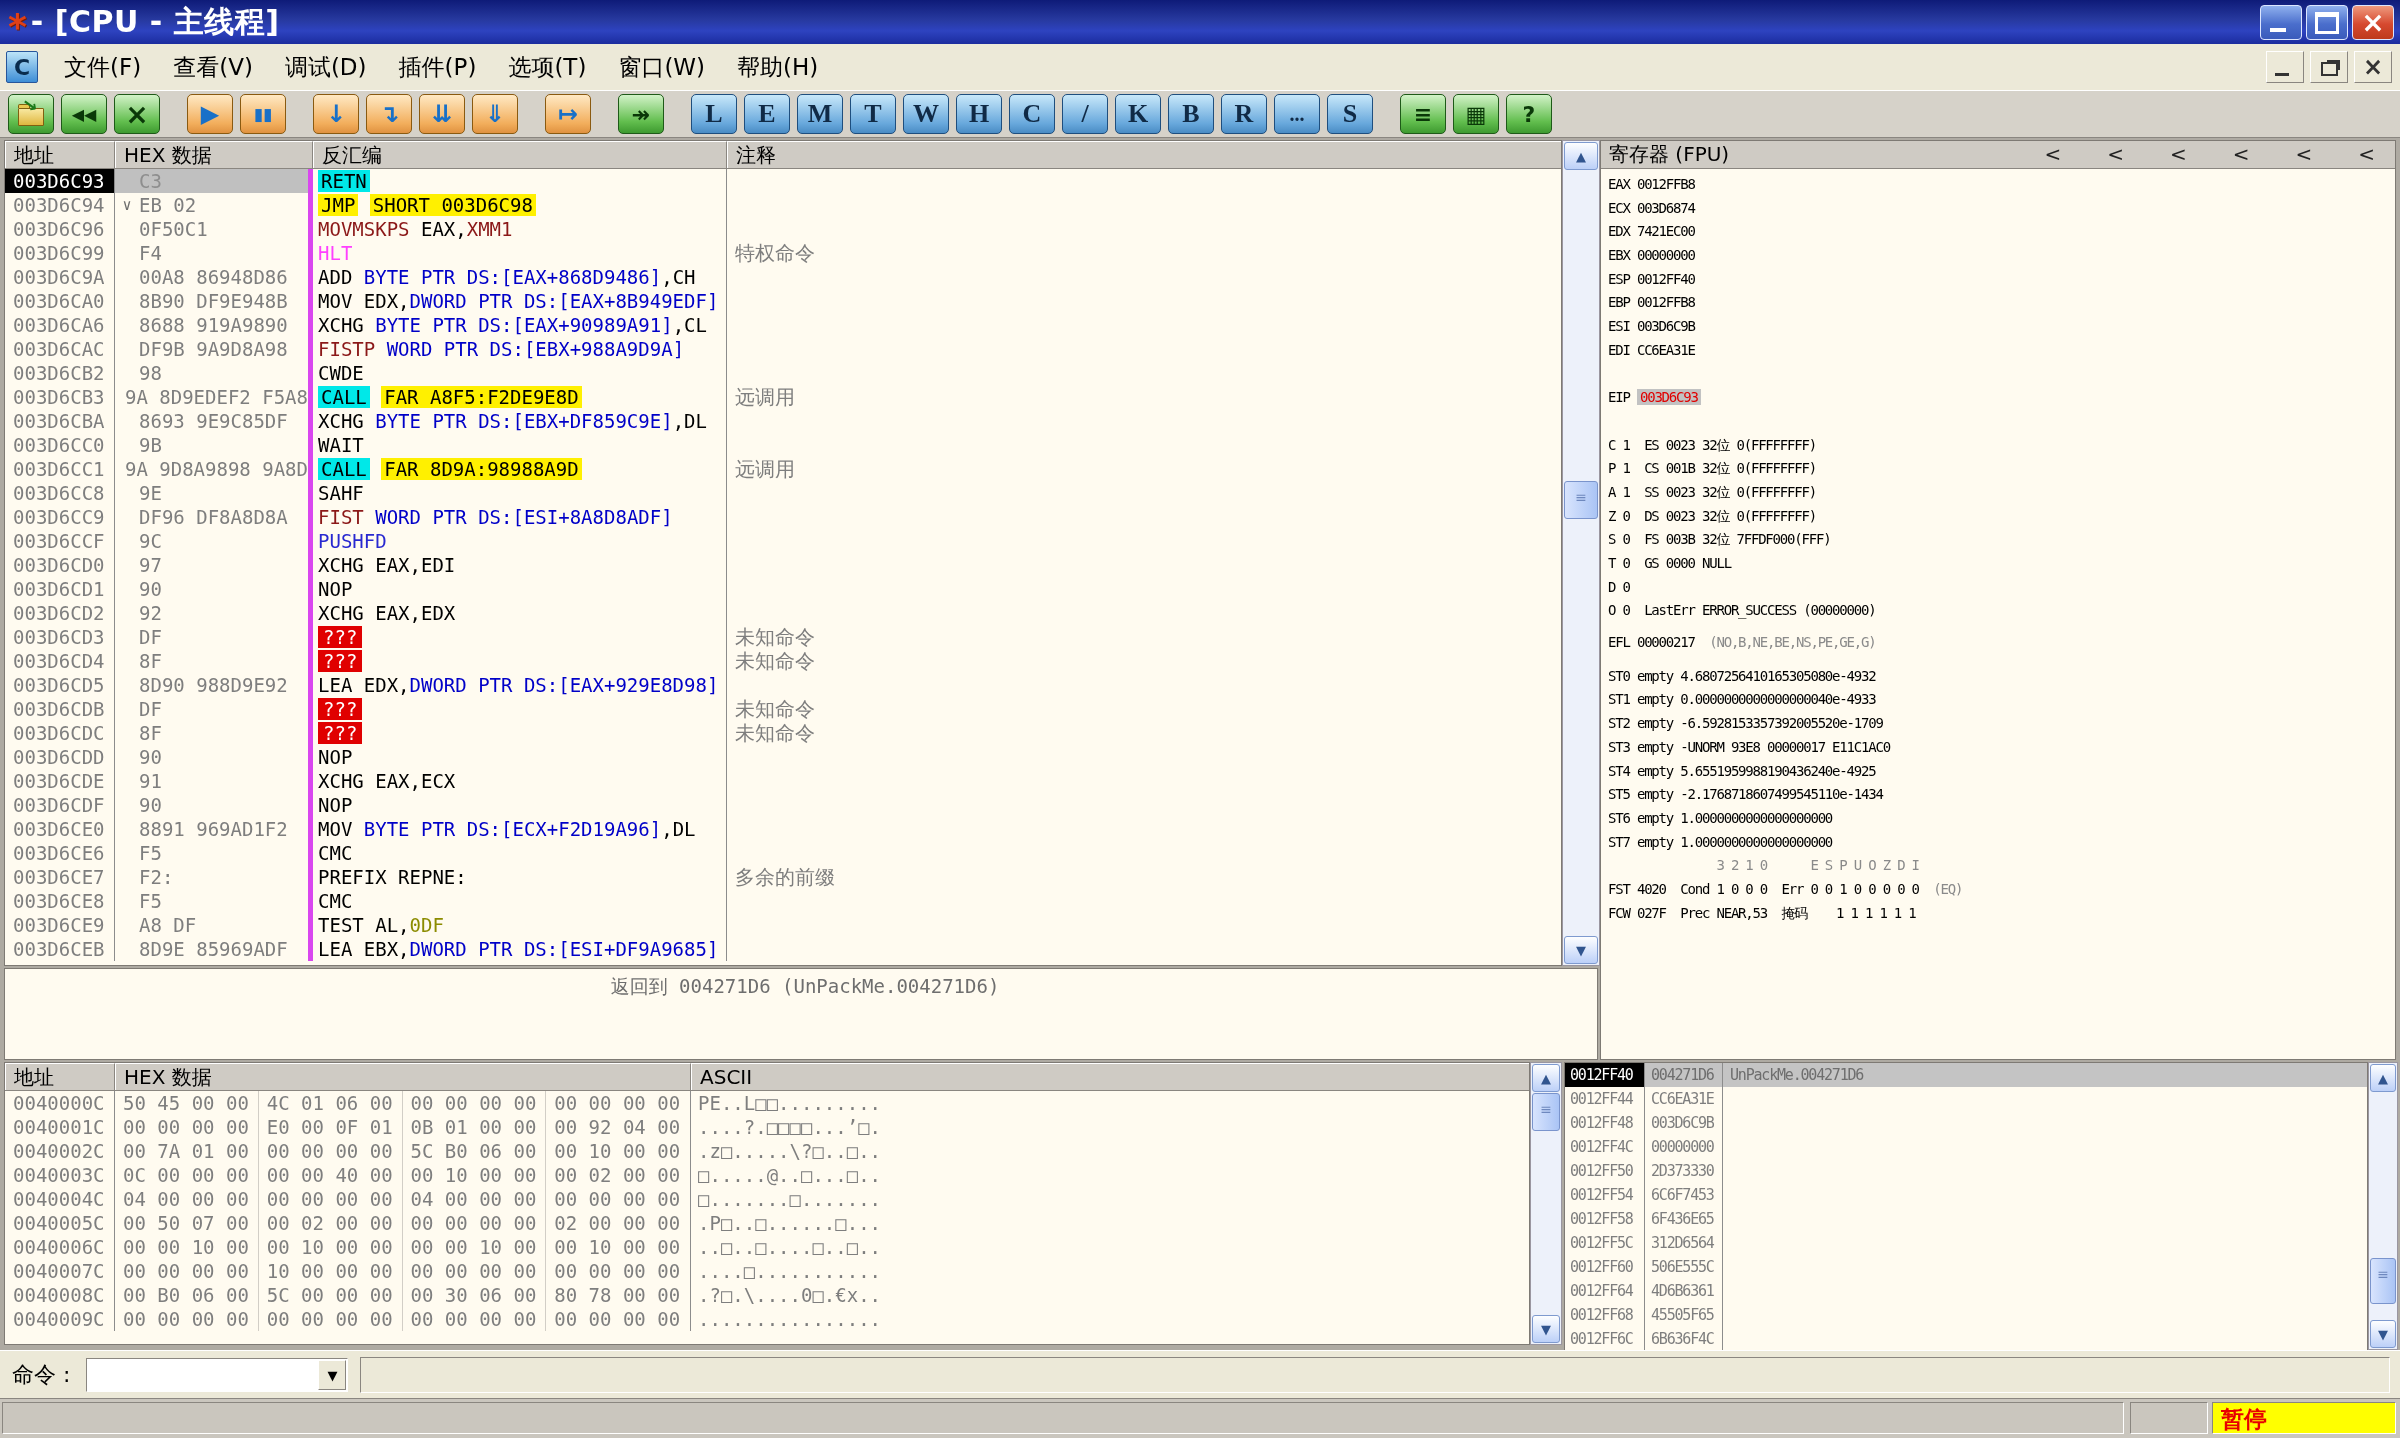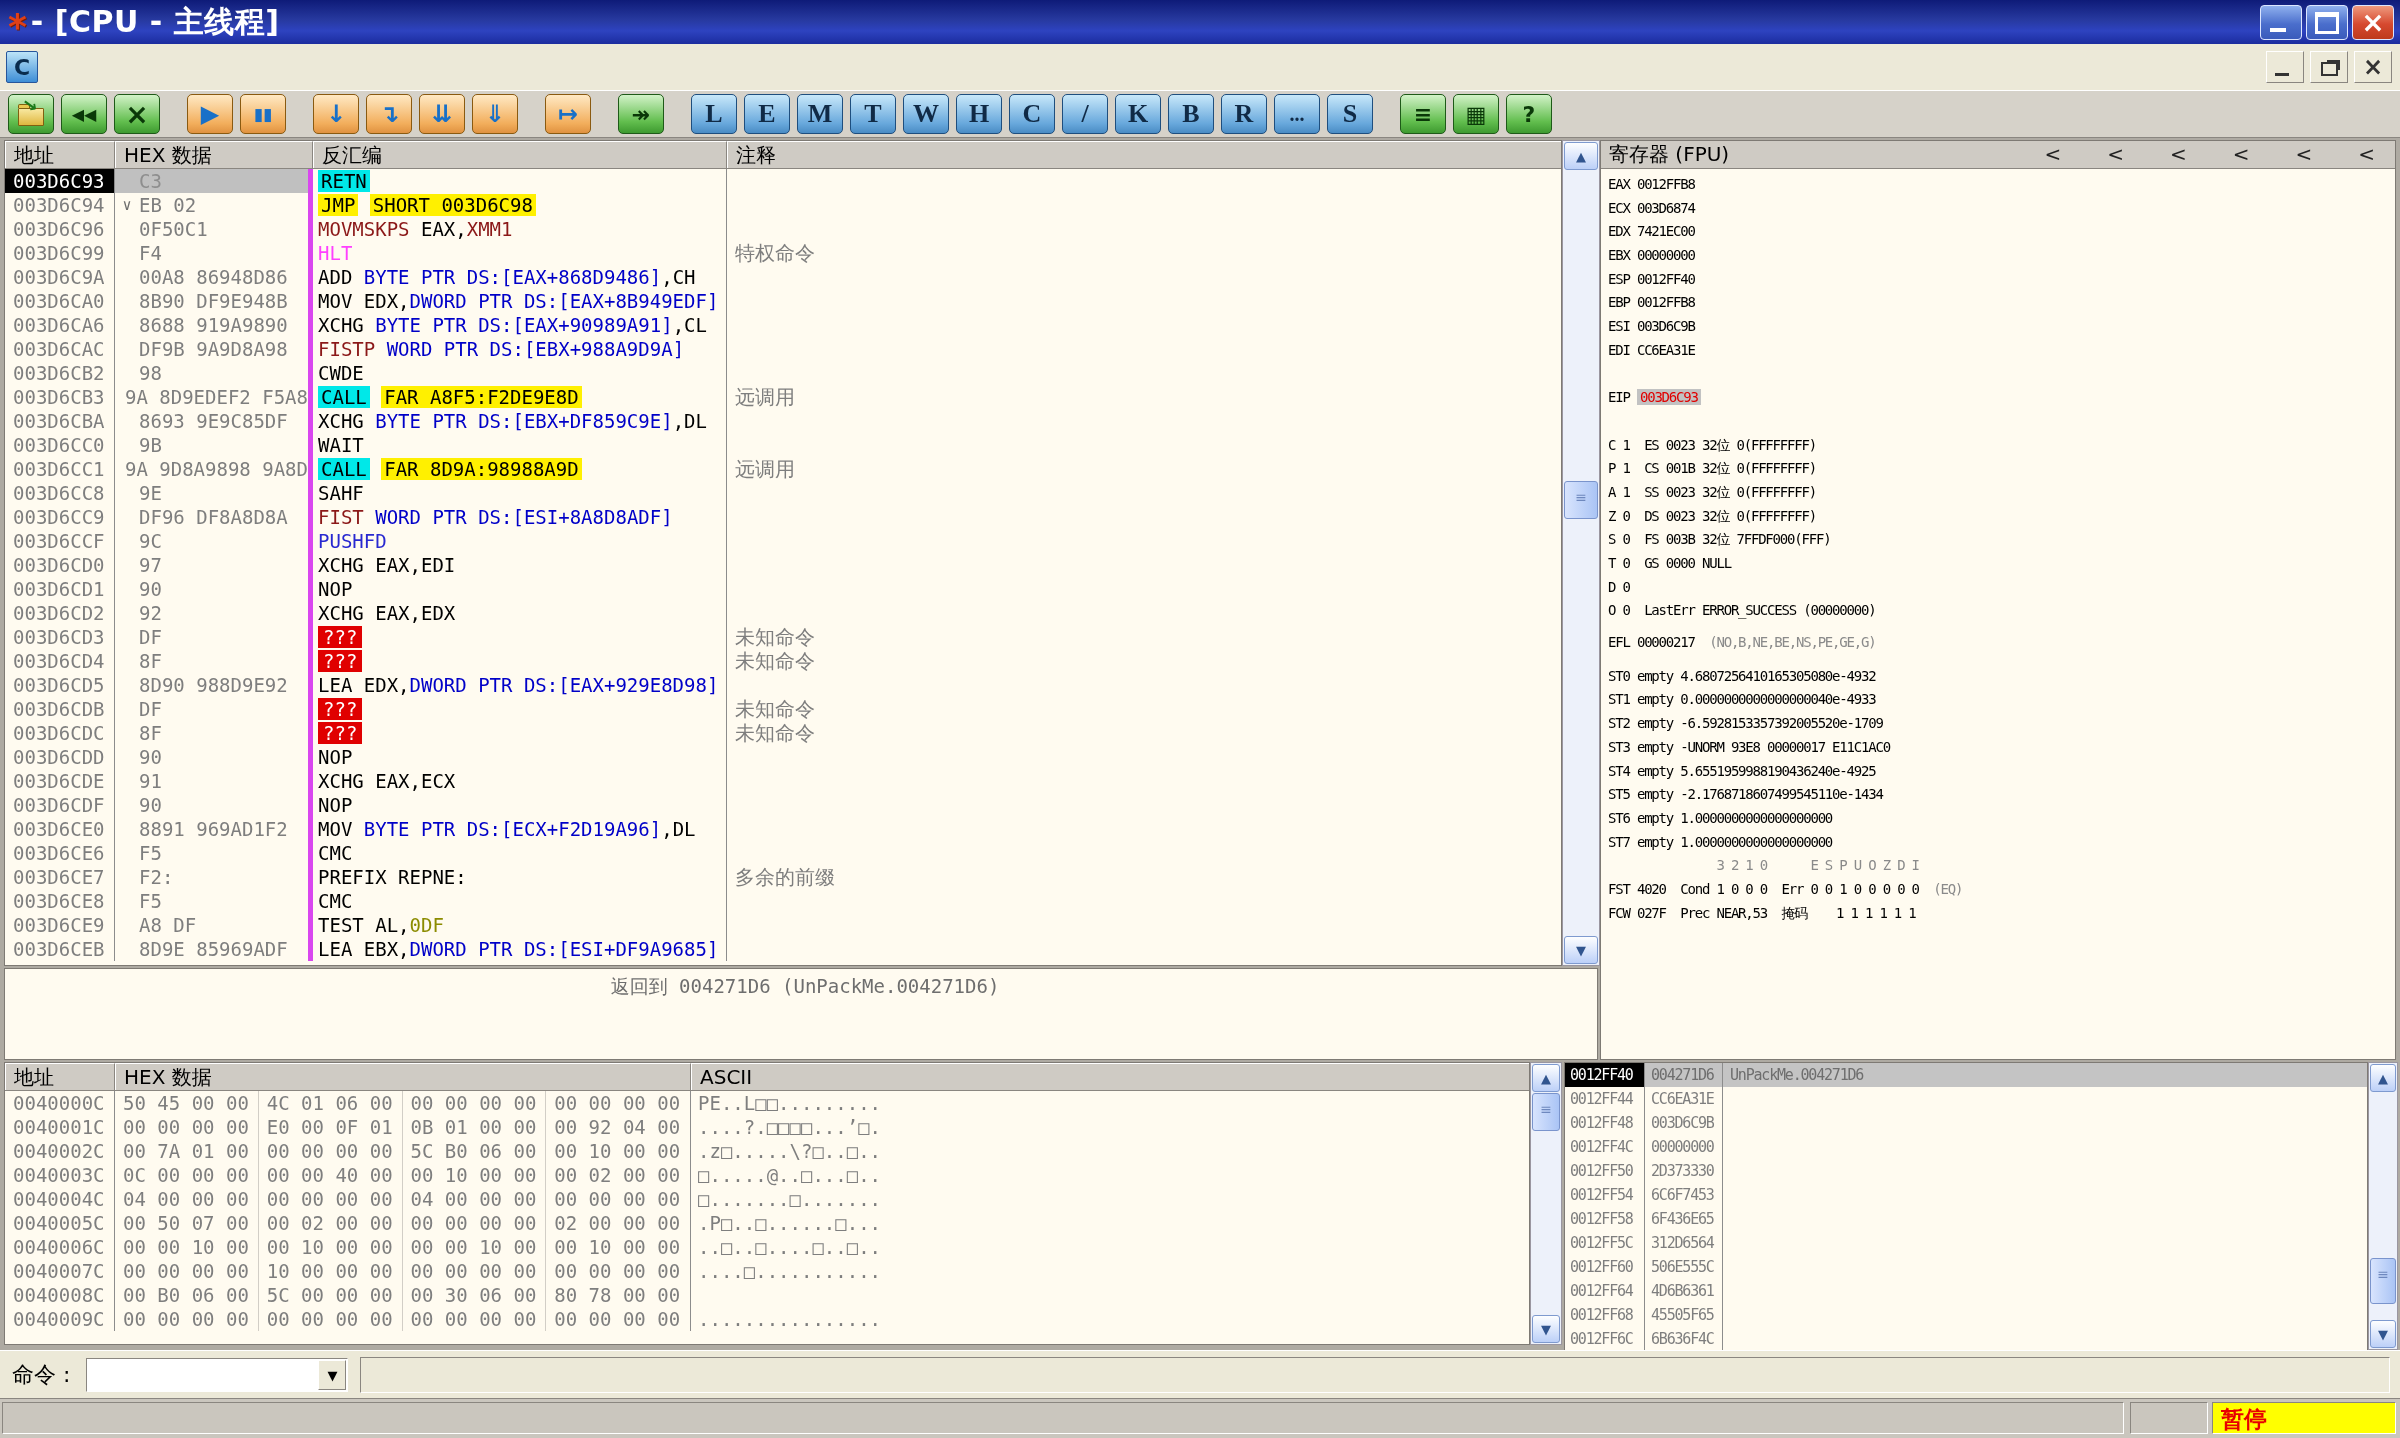--- a/index.html
+++ b/index.html
@@ -166,20 +166,29 @@
           <span class="glyph-max"></span>
         </div>
       <div class="wbtn close">
           <span class="glyph-x">×</span>
         </div>
     </div>
   </div>
 
   <div class="menubar">
     <span class="capp">C</span>
+    <div class="menuitems">
+        <div class="menu-item">文件(F)</div>
+        <div class="menu-item">查看(V)</div>
+        <div class="menu-item">调试(D)</div>
+        <div class="menu-item">插件(P)</div>
+        <div class="menu-item">选项(T)</div>
+        <div class="menu-item">窗口(W)</div>
+        <div class="menu-item">帮助(H)</div>
+      </div>
     <div class="mdi-btns">
       <div class="mdibtn">
           <span class="g-min2"></span>
         </div>
       <div class="mdibtn">
           <span class="g-restore"></span>
         </div>
       <div class="mdibtn">
           <span class="g-x2">×</span>
         </div>
@@ -598,20 +607,21 @@
           <div class="m-ascii">....□...........</div>
         </div>
         <div class="mrow">
           <div class="m-a">0040008C</div>
           <div class="m-hex">
             <div class="m-g">00 B0 06 00</div>
             <div class="m-g">5C 00 00 00</div>
             <div class="m-g">00 30 06 00</div>
             <div class="m-g">80 78 00 00</div>
           </div>
+          <div class="m-ascii">.?□.\....0□.€x..</div>
         </div>
         <div class="mrow">
           <div class="m-a">0040009C</div>
           <div class="m-hex">
             <div class="m-g">00 00 00 00</div>
             <div class="m-g">00 00 00 00</div>
             <div class="m-g">00 00 00 00</div>
             <div class="m-g">00 00 00 00</div>
           </div>
           <div class="m-ascii">................</div>

